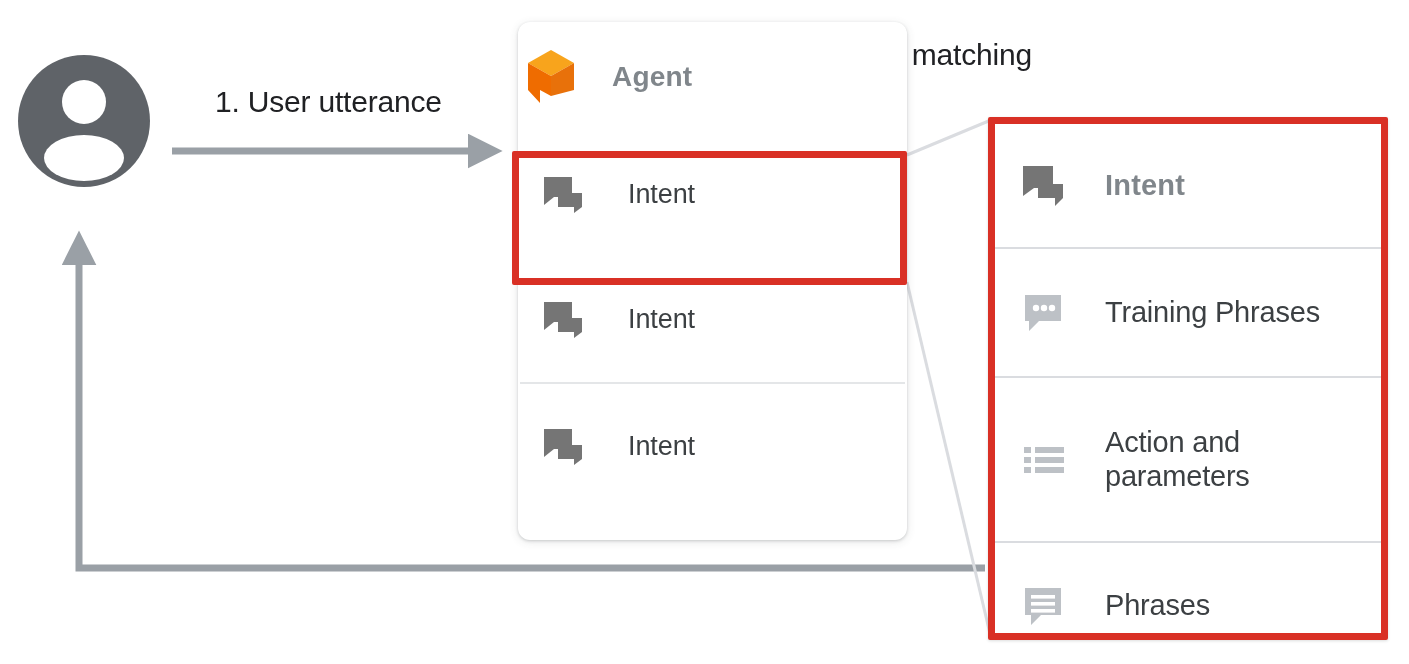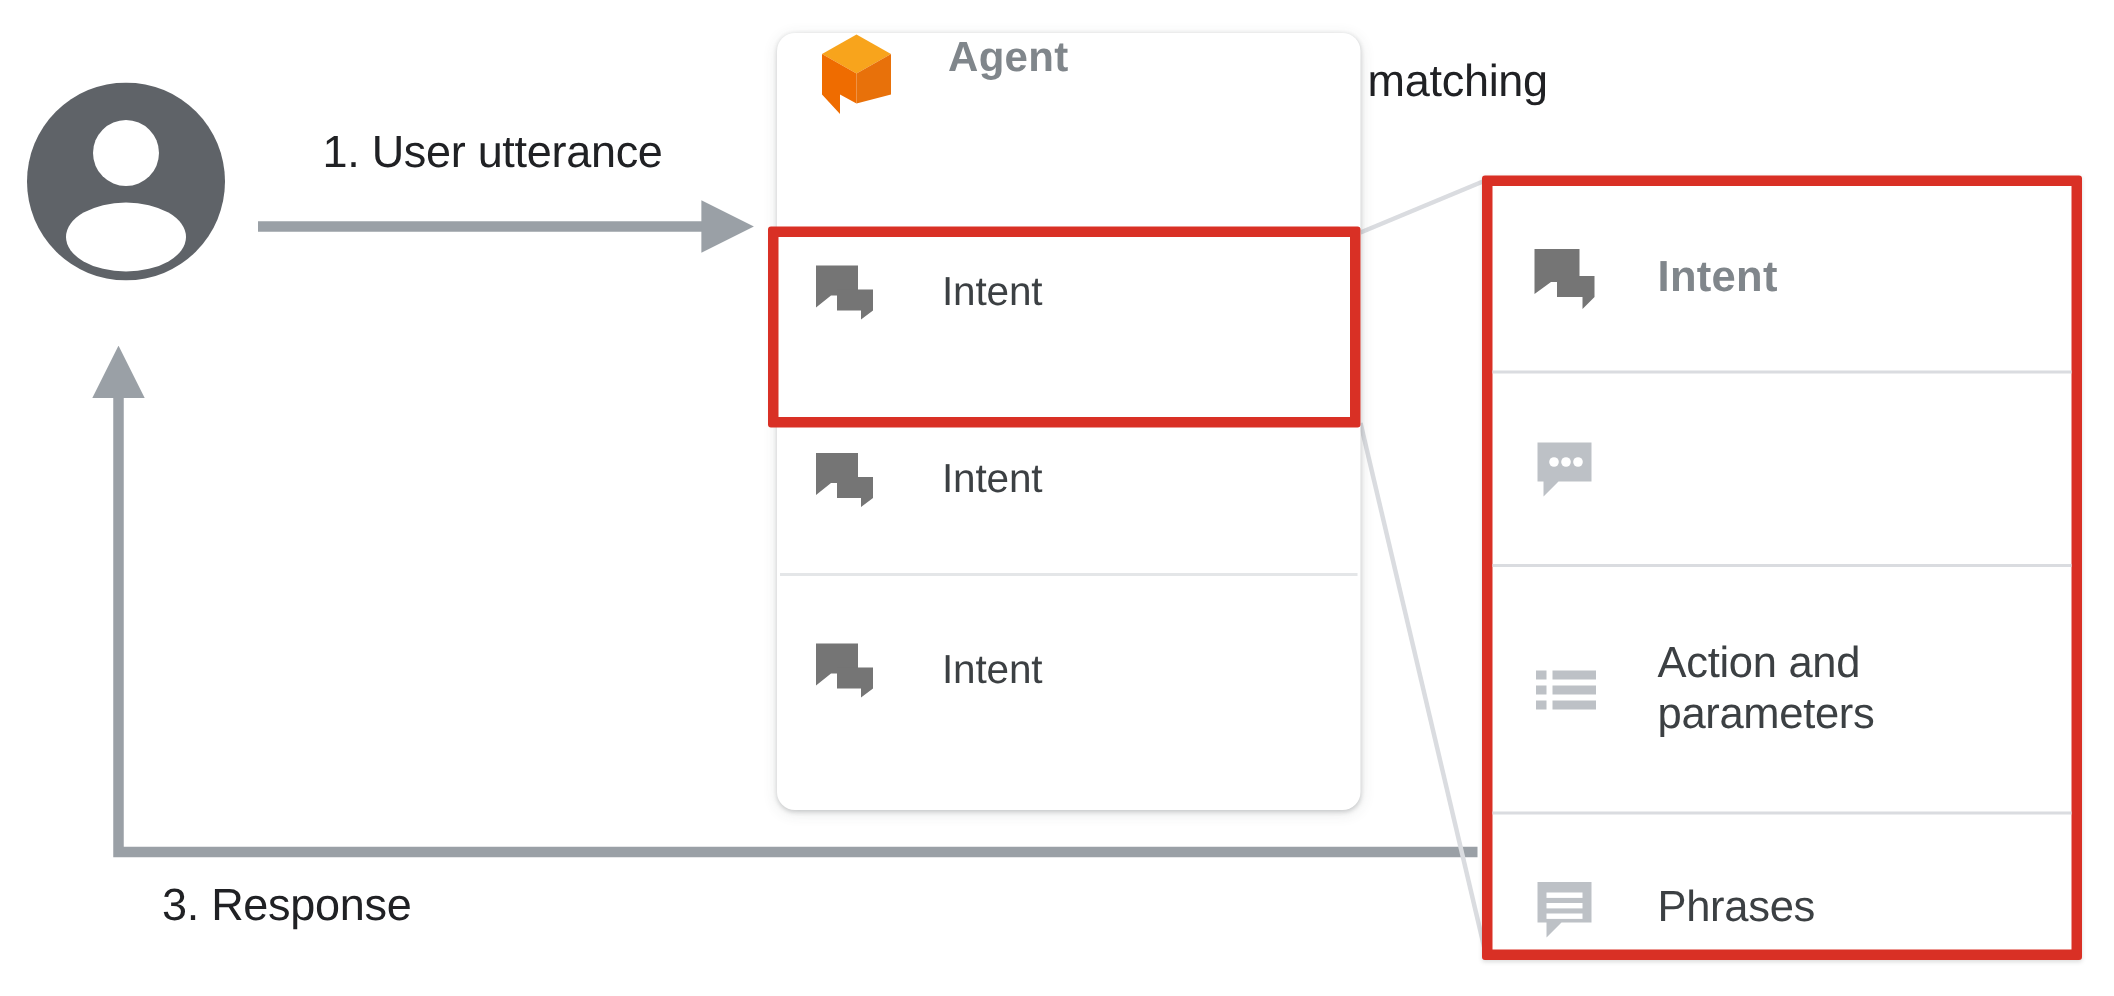--- a/index.html
+++ b/index.html
@@ -57,21 +57,22 @@
     width: 389px;
     height: 518px;
     background: #ffffff;
     border-radius: 12px;
     box-shadow: 0 1px 3px rgba(60,64,67,.22), 0 2px 10px rgba(60,64,67,.12);
     box-sizing: border-box;
   }
   .agent-header {
     height: 110px;
     display: flex;
-    padding-left: 28px;
+    align-items: center;
+    padding-left: 8px;
     box-sizing: border-box;
   }
   .agent-header .title {
     font-size: 28px;
     font-weight: bold;
     color: #80868b;
     margin-left: 36px;
     letter-spacing: .2px;
   }
   .dialogflow-logo { width: 50px; height: 56px; flex: none; }
@@ -173,21 +174,20 @@
   </svg>
 
   <svg class="user-avatar" viewBox="0 0 132 132">
     <circle cx="66" cy="66" r="66" fill="#5f6368"></circle>
     <circle cx="66" cy="47" r="22" fill="#ffffff"></circle>
     <ellipse cx="66" cy="103" rx="40" ry="23" fill="#ffffff"></ellipse>
   </svg>
 
   <div class="flow-label" id="label-utterance">1. User utterance</div>
   <div class="flow-label" id="label-matching">2. Intent matching</div>
-  <div class="flow-label" id="label-response">3. Response</div>
 
   <div class="agent-card">
 
     <div class="agent-header">
       <svg class="dialogflow-logo" viewBox="0 0 50 56">
 
         <path d="M25 1 L48 14 L25 27 L2 14 Z" fill="#f8a41c"></path>
 
         <path d="M2 14 L25 27 L25 47 L14 41 L14 54 L2 41 Z" fill="#ef6c00"></path>
 
@@ -237,20 +237,21 @@
 
     <div class="detail-divider"></div>
 
     <div class="detail-row r-training">
       <svg class="ico" viewBox="0 0 46 44">
         <path d="M4 4 H40 V30 H18 L8 40 V30 H4 Z" fill="#bdc1c6"></path>
         <circle cx="15" cy="17" r="3.2" fill="#ffffff"></circle>
         <circle cx="23" cy="17" r="3.2" fill="#ffffff"></circle>
         <circle cx="31" cy="17" r="3.2" fill="#ffffff"></circle>
       </svg>
+      <span class="lbl">Training Phrases</span>
     </div>
 
     <div class="detail-divider"></div>
 
     <div class="detail-row r-action">
       <svg class="ico" viewBox="0 0 46 44">
         <rect x="3" y="9" width="7" height="6" fill="#bdc1c6"></rect>
         <rect x="14" y="9" width="29" height="6" fill="#bdc1c6"></rect>
         <rect x="3" y="19" width="7" height="6" fill="#bdc1c6"></rect>
         <rect x="14" y="19" width="29" height="6" fill="#bdc1c6"></rect>

